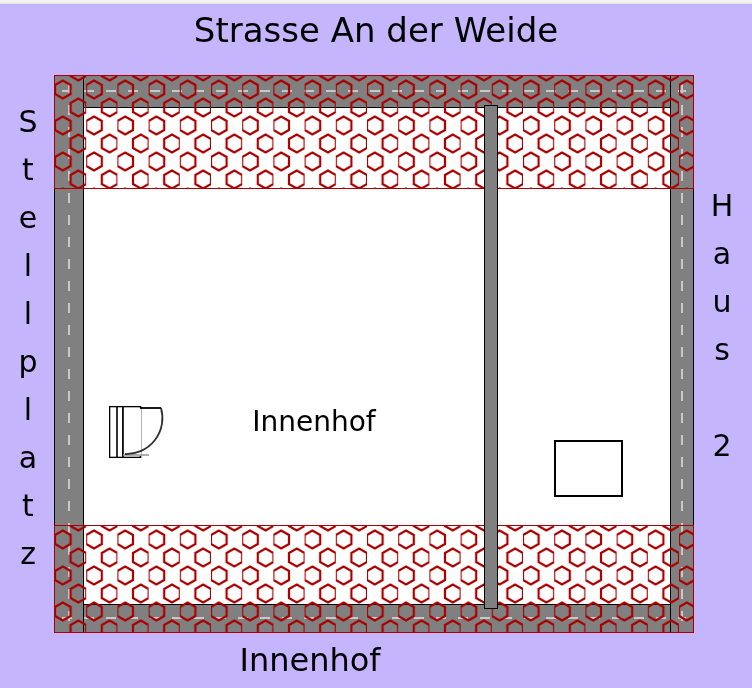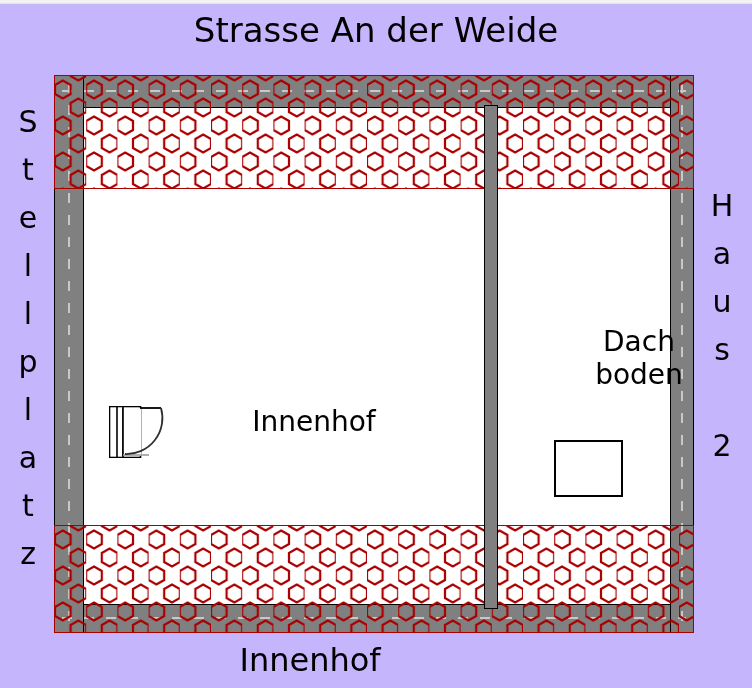--- a/index.html
+++ b/index.html
@@ -224,22 +224,20 @@
           </g>
         </pattern>
       </defs>
       <rect x="0" y="0" width="640" height="108" fill="url(#hexpat-bot)"></rect>
     </svg>
 
     <div class="wall" style="left:430px; top:30px; width:14px; height:504px;"></div>
 
     <div class="room-label" id="label-kaltdach">Innenhof</div>
 
-    <div class="room-label" id="label-dachboden">Dach
-boden</div>
 
     <div id="opening-rect"></div>
 
     <div id="door">
       <svg width="60" height="52" viewBox="0 0 60 52">
         <rect x="0.5" y="0.5" width="31" height="51" fill="#ffffff" stroke="#000000" stroke-width="1.6"></rect>
         <rect x="8" y="0.5" width="6" height="51" fill="#ffffff" stroke="#000000" stroke-width="1.6"></rect>
         <rect x="14" y="2" width="18" height="48" fill="#ffffff" stroke="none"></rect>
         <line x1="14" y1="2" x2="14" y2="50" stroke="#000000" stroke-width="1.6"></line>
         <line x1="31" y1="2" x2="52" y2="2" stroke="#000000" stroke-width="1.8"></line>

